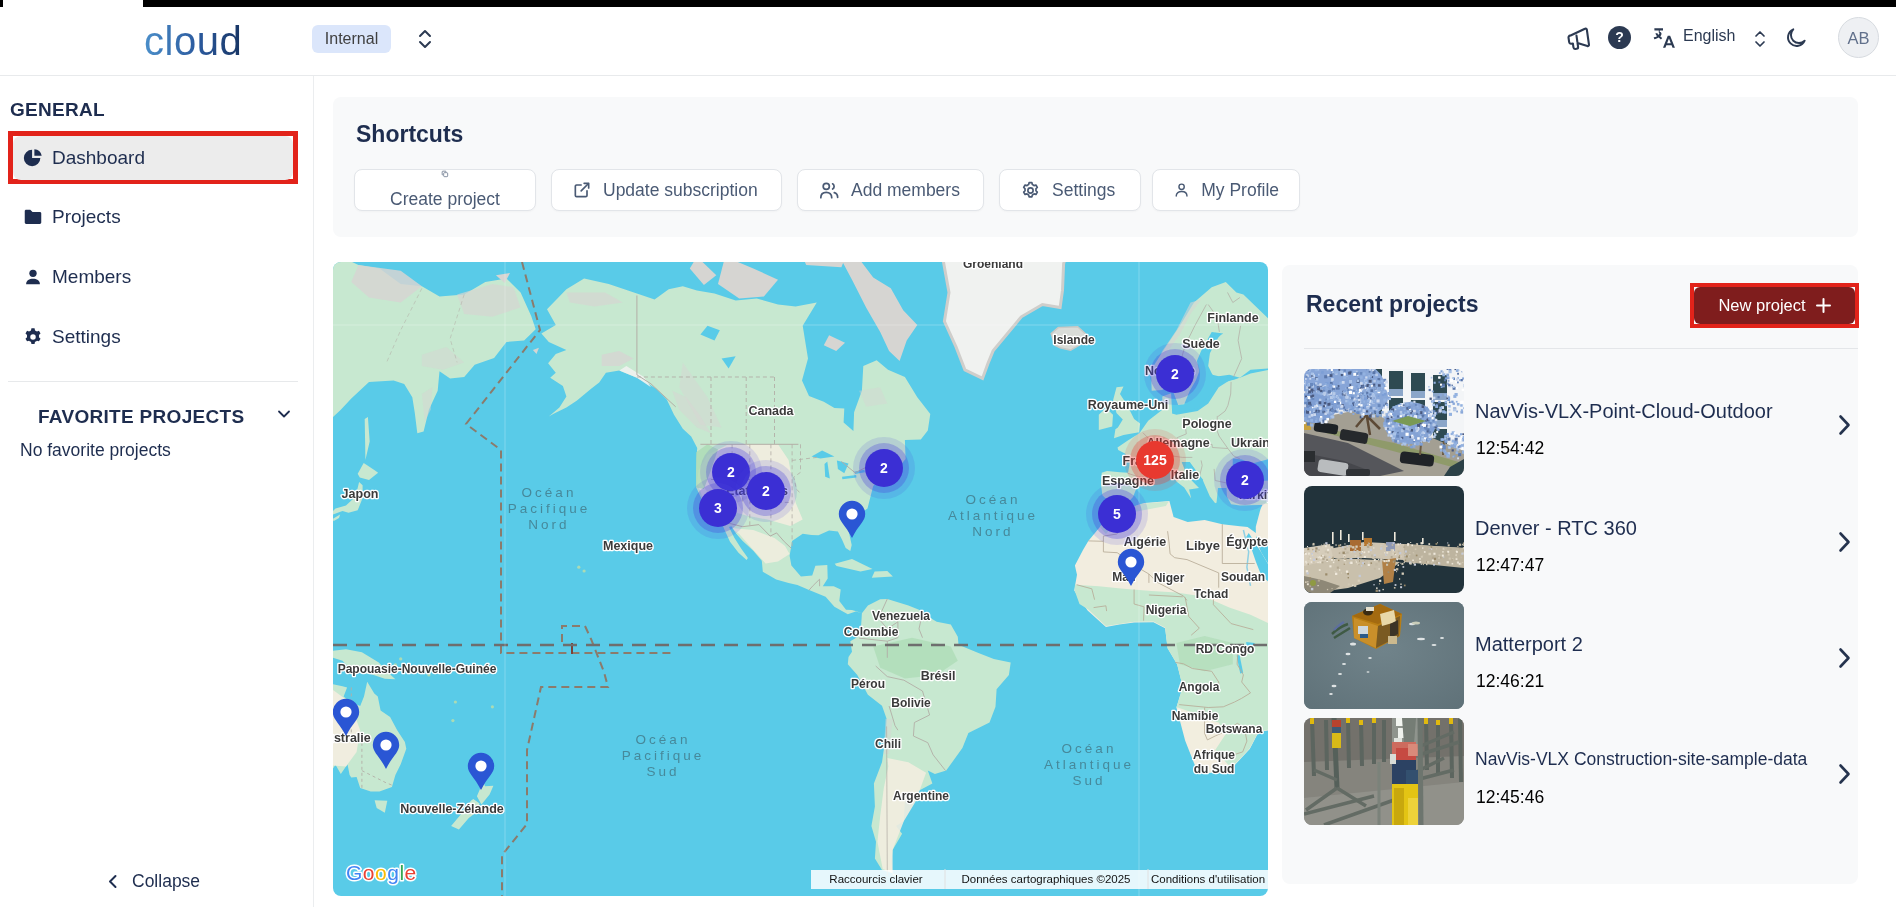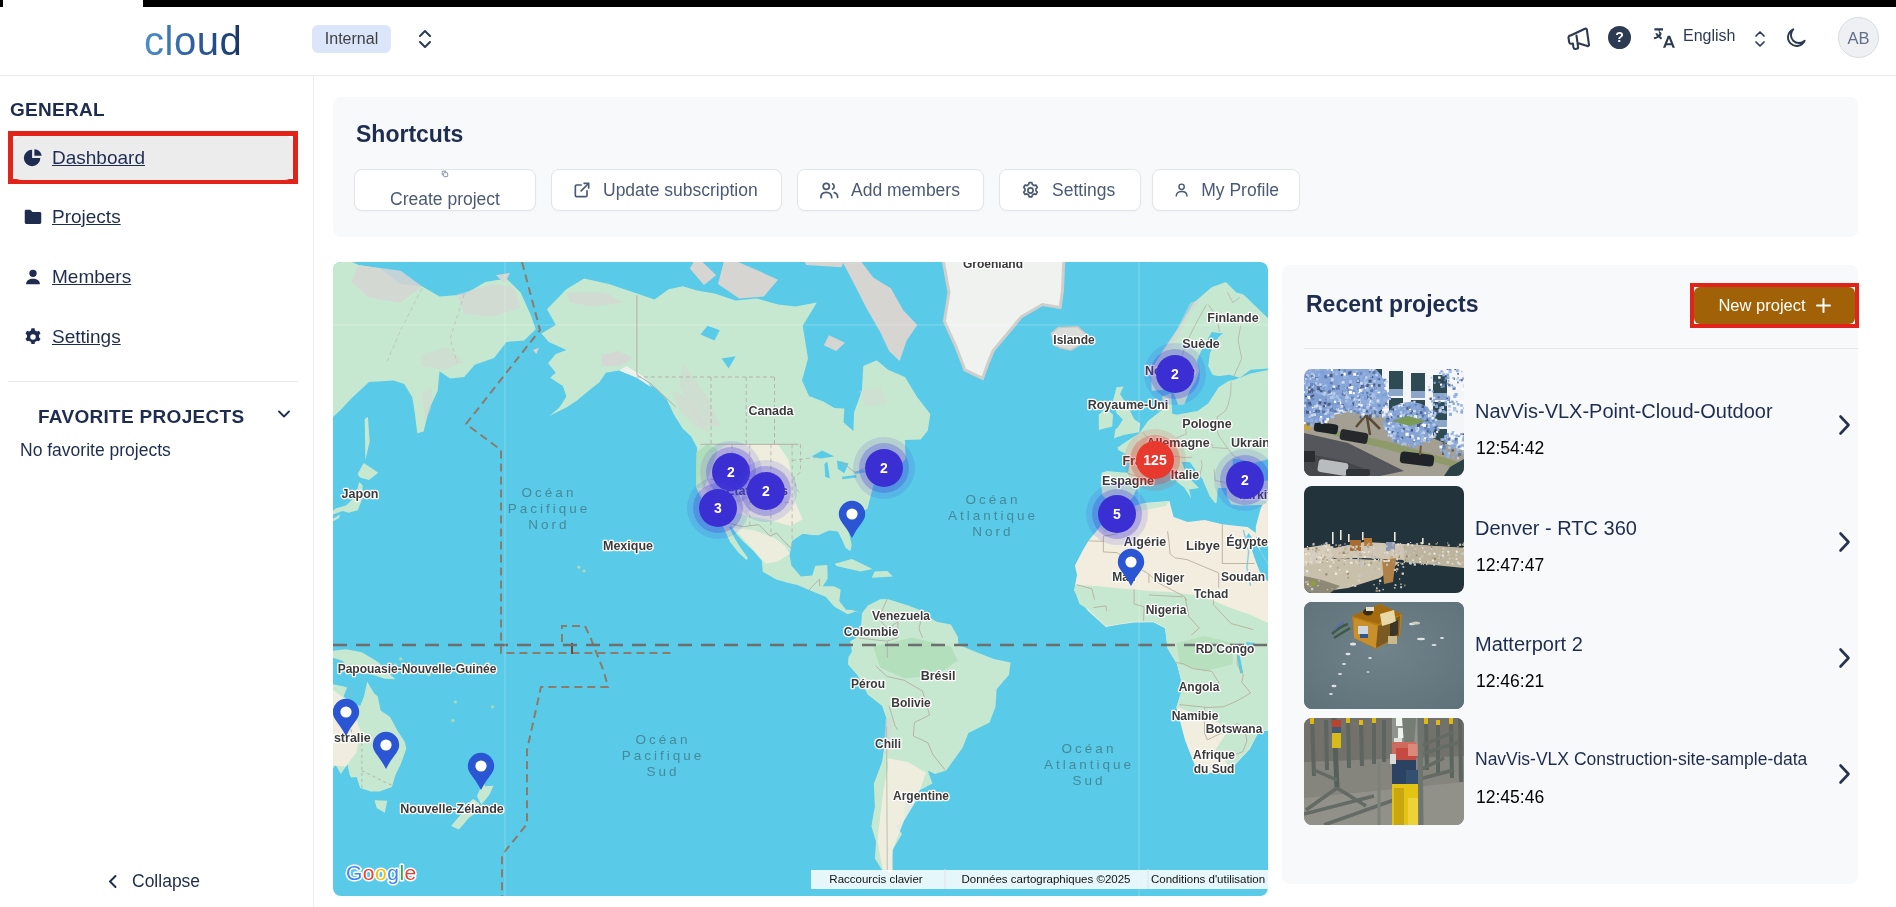--- a/index.html
+++ b/index.html
@@ -10,31 +10,31 @@
 #header { left:0; top:7px; width:1896px; height:69px; background:#fff; border-bottom:1px solid #e8eaec; }
 #logo { left:144px; top:19px; font-size:40px; font-weight:500; letter-spacing:-1px; letter-spacing:0.5px;
   background:linear-gradient(90deg,#4b8fca,#2b5a9e 55%,#173463); -webkit-background-clip:text;
   background-clip:text; color:transparent; }
 #badge { left:312px; top:25px; width:79px; height:28px; background:#dbe6fb; border-radius:6px;
   color:#404040; font-size:16px; line-height:28px; text-align:center; }
 #sidebar { left:0; top:76px; width:314px; height:831px; background:#fff; border-right:1px solid #ebedef; }
 .sechead { font-size:19px; font-weight:700; color:#1e2d4f; letter-spacing:0.3px; }
 .navitem { position:absolute; left:13px; width:280px; height:44px; border-radius:8px;
   font-size:19px; color:#1e2d4f; }
-.navitem .txt { position:absolute; left:39px; top:50%; transform:translateY(-50%);text-decoration:underline; }
+.navitem .txt { position:absolute; left:39px; top:50%; transform:translateY(-50%); }
 .navitem svg { position:absolute; left:9px; top:50%; transform:translateY(-50%); }
 #redbox1 { left:8px; top:131px; width:290px; height:53px; border:5px solid #e2231a; }
 #card { left:333px; top:97px; width:1525px; height:140px; background:#f8f9fa; border-radius:8px; }
 .btn { position:absolute; top:169px; height:42px; white-space:nowrap; background:#fff; border:1px solid #e2e5e9;
   border-radius:8px; color:#4a5a74; font-size:17.5px; display:flex; align-items:center;
   padding:0 20px; gap:11px; box-shadow:0 1px 2px rgba(0,0,0,0.03); }
 #map { left:333px; top:262px; width:935px; height:634px; border-radius:8px; overflow:hidden; }
 #rpanel { left:1282px; top:265px; width:576px; height:619px; background:#f8f9fa; border-radius:8px; }
 .h2 { font-size:23px; font-weight:700; color:#1e2d4f; }
-#npbtn { position:absolute; left:1694px; top:287px; width:161px; height:37px; background:#a16207;
+#npbtn { position:absolute; left:1694px; top:287px; width:161px; height:37px; background:#7f1d1d;
   border-radius:6px; color:#fff; font-size:16.5px; display:flex; align-items:center; justify-content:center; gap:10px; }
 #redbox2 { left:1690px; top:283px; width:169px; height:45px; border:4px solid #e2231a; }
 .prow { position:absolute; left:1304px; width:532px; height:107px; }
 .prow .thumb { position:absolute; left:0; top:0; width:160px; height:107px; border-radius:8px; overflow:hidden; }
 .prow .ttl { position:absolute; left:171px; top:31px; font-size:20px; white-space:nowrap; color:#1e2d4f; }
 .prow .tm { position:absolute; left:172px; top:69px; font-size:17.5px; color:#000000; }
 .prow .chev { position:absolute; right:-15px; top:45px; }
 </style></head>
 <body>
 <div class="abs" id="topstrip">

